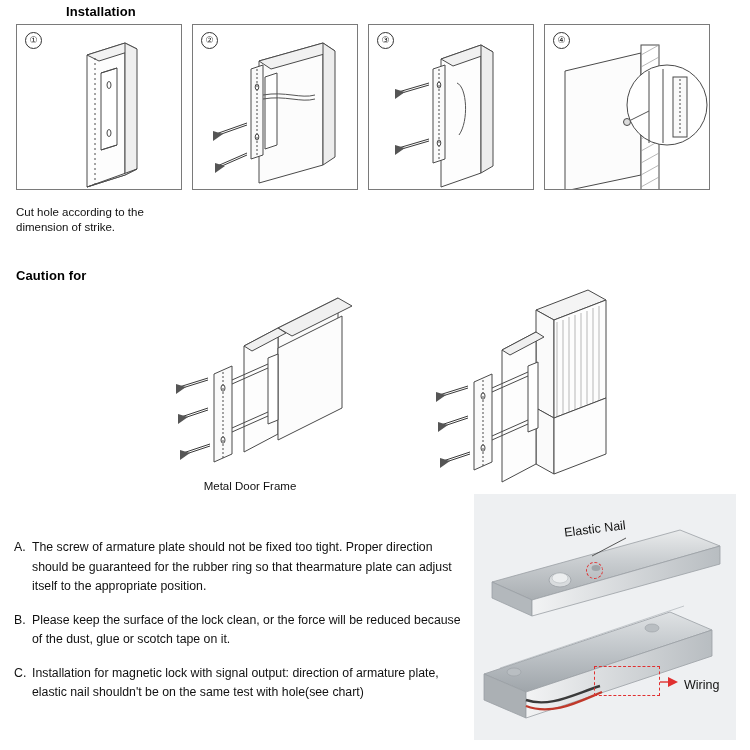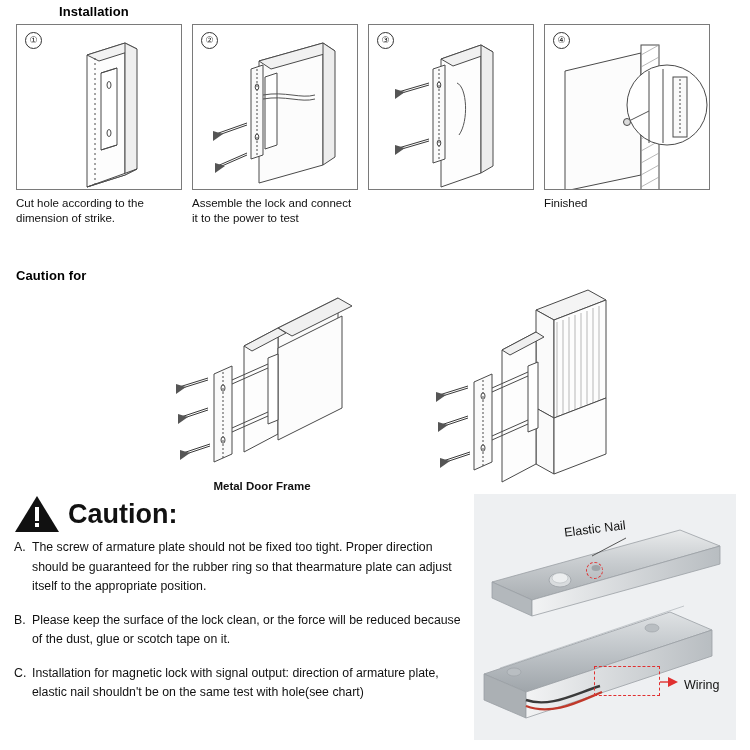--- a/index.html
+++ b/index.html
@@ -22,21 +22,21 @@
   }
 
   
   .section-title {
     position: absolute;
     font-size: 13px;
     font-weight: bold;
     color: #000;
     letter-spacing: 0.1px;
   }
-  #installation-title { left: 16px; top: 4px; padding-left: 43px; }
+  #installation-title { left: 23px; top: 4px; padding-left: 43px; }
   #suitable-title { left: 16px; top: 268px; }
 
   
   .steps {
     position: absolute;
     left: 16px;
     top: 24px;
     width: 718px;
     display: flex;
     gap: 8px;
@@ -61,42 +61,42 @@
     width: 15px;
     height: 15px;
     border: 1px solid #333;
     border-radius: 50%;
     font-size: 9px;
     line-height: 15px;
     text-align: center;
     color: #222;
   }
   .step-cap {
-    margin-top: 6px;
+    margin-top: 15px;
     font-size: 11.5px;
     line-height: 14.5px;
     color: #111;
     padding-right: 4px;
   }
 
   
   .suitable-area {
     position: absolute;
     left: 16px;
     top: 288px;
     width: 718px;
     height: 212px;
   }
   .suit-cap {
     position: absolute;
     font-size: 11.5px;
     color: #111;
     text-align: center;
   }
-  #cap-metal { left: 146px; top: 192px; width: 200px; font-weight: bold; }
+  #cap-metal { left: 134px; top: 192px; width: 200px; }
   #cap-wooden { left: 410px; top: 192px; width: 220px; }
 
   
   .caution-head {
     position: absolute;
     left: 14px;
     top: 494px;
     display: flex;
     align-items: center;
     gap: 8px;
@@ -230,21 +230,20 @@
               <line x1="22" y1="142" x2="54" y2="128"></line>
               <line x1="22" y1="144" x2="54" y2="130"></line>
               <polygon points="22,138 32,141 22,148" fill="#555" stroke="none"></polygon>
             </g>
 
             <path d="M70,70 C92,66 108,74 122,70" stroke="#555"></path>
             <path d="M70,74 C92,70 108,78 122,74" stroke="#555"></path>
           </g>
         </svg>
       </div>
-      <div class="step-cap">Assemble the lock and connect it to the power to test</div>
     </div>
 
     <div class="step">
       <div class="step-box">
         <div class="step-num">③</div>
         <svg width="166" height="166" viewBox="0 0 166 166">
           <g fill="none" stroke="#4a4a4a" stroke-width="1">
             <polygon points="72,34 112,20 112,148 72,162" fill="#fdfdfd" stroke="#4a4a4a"></polygon>
             <polygon points="72,34 112,20 124,27 84,41" fill="#f1f1f1" stroke="#4a4a4a"></polygon>
             <polygon points="112,20 124,27 124,141 112,148" fill="#ededed" stroke="#4a4a4a"></polygon>
@@ -297,21 +296,20 @@
             <line x1="104" y1="46" x2="104" y2="118" stroke="#4a4a4a"></line>
             <line x1="118" y1="44" x2="118" y2="118" stroke="#4a4a4a"></line>
             <rect x="128" y="52" width="14" height="60" fill="#fafafa" stroke="#4a4a4a"></rect>
             <line x1="135" y1="54" x2="135" y2="110" stroke-dasharray="2,2"></line>
 
             <line x1="84" y1="96" x2="104" y2="86" stroke="#555"></line>
             <circle cx="82" cy="97" r="3.5" fill="#dcdcdc" stroke="#4a4a4a"></circle>
           </g>
         </svg>
       </div>
-      <div class="step-cap">Finished</div>
     </div>
 
   </div>
 
   <div class="section-title" id="suitable-title">Caution for</div>
 
   <div class="suitable-area">
     <svg width="718" height="212" viewBox="0 0 718 212">
       <g fill="none" stroke="#4a4a4a" stroke-width="1">
 
@@ -386,28 +384,20 @@
           <line x1="424" y1="174" x2="454" y2="164"></line>
             <line x1="424" y1="176" x2="454" y2="166"></line>
           <polygon points="424,170 434,173 424,180" fill="#555" stroke="none"></polygon>
         </g>
       </g>
     </svg>
 
     <div class="suit-cap" id="cap-metal">Metal Door Frame</div>
   </div>
 
-  <div class="caution-head">
-    <svg width="46" height="40" viewBox="0 0 46 40">
-      <polygon points="23,2 45,38 1,38" fill="#111111"></polygon>
-      <rect x="21" y="13" width="4" height="14" fill="#ffffff"></rect>
-      <rect x="21" y="29" width="4" height="4" fill="#ffffff"></rect>
-    </svg>
-    <span class="caution-word">Caution:</span>
-  </div>
 
   <div class="caution-body">
     <div class="c-item">
       <span class="c-letter">A.</span>
       <span class="c-text">The screw of armature plate should not be fixed too tight. Proper direction should be guaranteed for the rubber ring so that thearmature plate can adjust itself to the appropriate position.</span>
     </div>
     <div class="c-item">
       <span class="c-letter">B.</span>
       <span class="c-text">Please keep the surface of the lock clean, or the force will be reduced because of the dust, glue or scotch tape on it.</span>
     </div>

